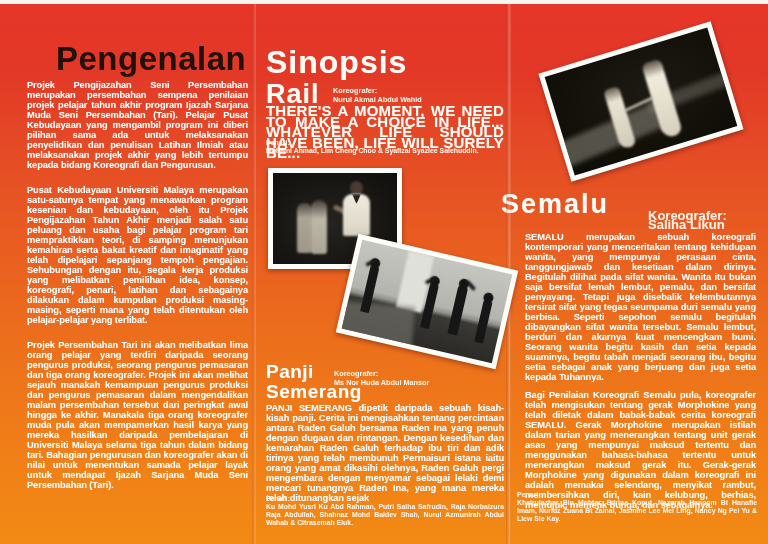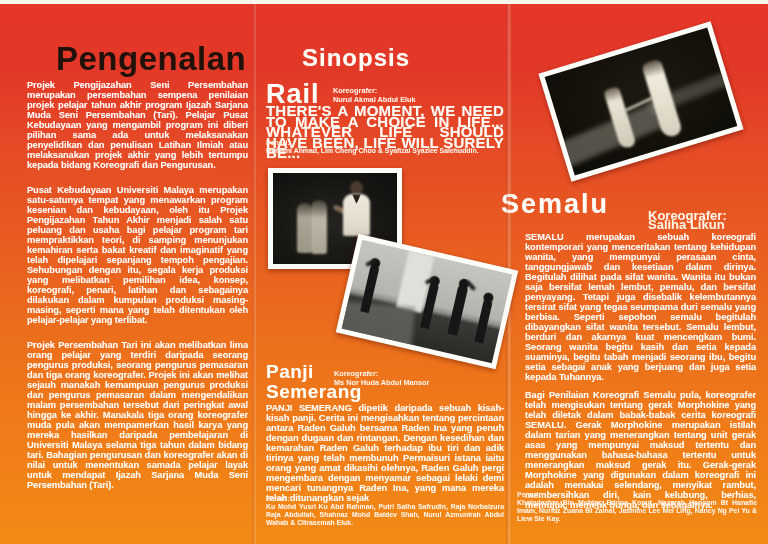--- a/index.html
+++ b/index.html
@@ -76,26 +76,26 @@
   <div class="fold fold-a"></div>
   <div class="fold fold-b"></div>
 
   <div class="h-dark" style="left:19px;top:40px;font-size:33px;letter-spacing:0.5px;margin-left:37px;">Pengenalan</div>
   <div class="body-text" style="left:19px;top:80px;width:229px;">
     <p>Projek Pengijazahan Seni Persembahan merupakan persembahan sempena penilaian projek pelajar tahun akhir program Ijazah Sarjana Muda Seni Persembahan (Tari). Pelajar Pusat Kebudayaan yang mengambil program ini diberi pilihan sama ada untuk melaksanakan penyelidikan dan penulisan Latihan Ilmiah atau melaksanakan projek akhir yang lebih tertumpu kepada bidang Koreografi dan Pengurusan.</p>
     <p>Pusat Kebudayaan Universiti Malaya merupakan satu-satunya tempat yang menawarkan program kesenian dan kebudayaan, oleh itu Projek Pengijazahan Tahun Akhir menjadi salah satu peluang dan usaha bagi pelajar program tari mempraktikkan teori, di samping menunjukan kemahiran serta bakat kreatif dan imaginatif yang telah dipelajari sepanjang tempoh pengajian. Sehubungan dengan itu, segala kerja produksi yang melibatkan pemilihan idea, konsep, koreografi, penari, latihan dan sebagainya dilakukan dalam kumpulan produksi masing-masing, seperti mana yang telah ditentukan oleh pelajar-pelajar yang terlibat.</p>
     <p>Projek Persembahan Tari ini akan melibatkan lima orang pelajar yang terdiri daripada seorang pengurus produksi, seorang pengurus pemasaran dan tiga orang koreografer. Projek ini akan melihat sejauh manakah kemampuan pengurus produksi dan pengurus pemasaran dalam mengendalikan malam persembahan tersebut dari peringkat awal hingga ke akhir. Manakala tiga orang koreografer muda pula akan mempamerkan hasil karya yang mereka hasilkan daripada pembelajaran di Universiti Malaya selama tiga tahun dalam bidang tari. Bahagian pengurusan dan koreografer akan di nilai untuk menentukan samada pelajar layak untuk mendapat Ijazah Sarjana Muda Seni Persembahan (Tari).</p>
   </div>
 
-  <div class="h-light" style="left:266px;top:44px;font-size:24px;letter-spacing:1px;margin-left:36px;">Sinopsis</div>
+  <div class="h-light" style="left:266px;top:44px;font-size:32px;letter-spacing:1px;">Sinopsis</div>
 
   <div class="h-light" style="left:266px;top:79px;font-size:27px;letter-spacing:1px;">Rail</div>
   <div class="koreo" style="left:333px;top:87px;">
     <div>Koreografer:</div>
-    <div>Nurul Akmal Abdul Eluk</div>
+    <div>Nurul Akmal Abdul Wahid</div>
   </div>
   <div class="quote" style="left:266px;top:106px;width:238px;">THERE'S  A MOMENT, WE NEED TO MAKE A CHOICE IN LIFE... WHATEVER LIFE SHOULD HAVE BEEN, LIFE WILL SURELY BE...</div>
   <div class="credit-label" style="left:266px;top:139px;">Penari:</div>
   <div class="credit-names" style="left:266px;top:147px;width:238px;text-align:left;">Muhaini Ahmad, Lim Cheng Choo &amp; Syafizal Syazlee Salehuddin.</div>
 
   <div class="photo p1" title="Dancers on a dark stage - man in white singlet holding hands with dancers in white dresses">
     <div class="photo-inner">
       <div class="blob w1"></div>
       <div class="blob w2"></div>
       <div class="blob ma"></div>

